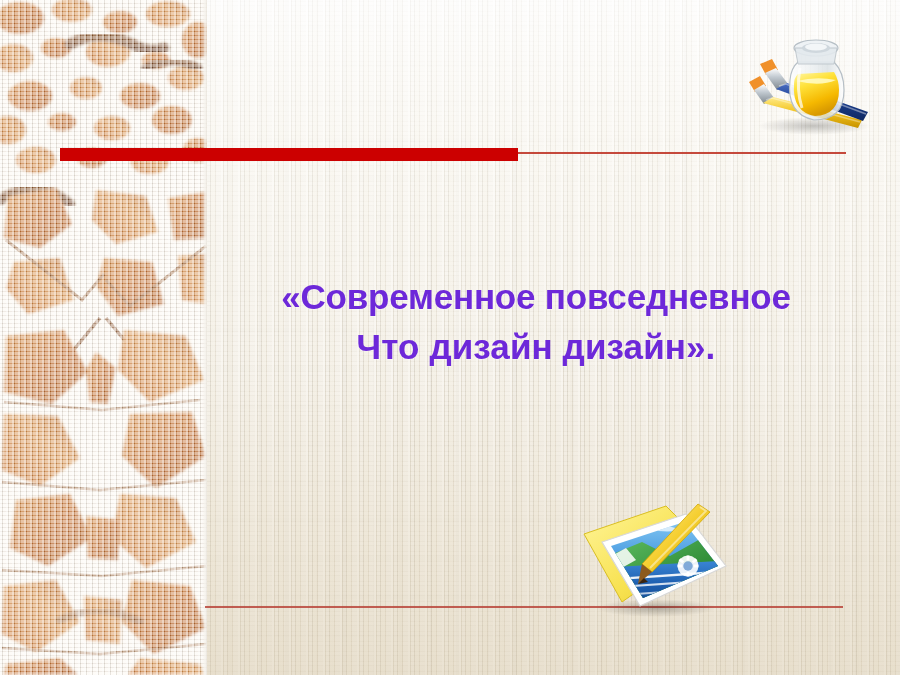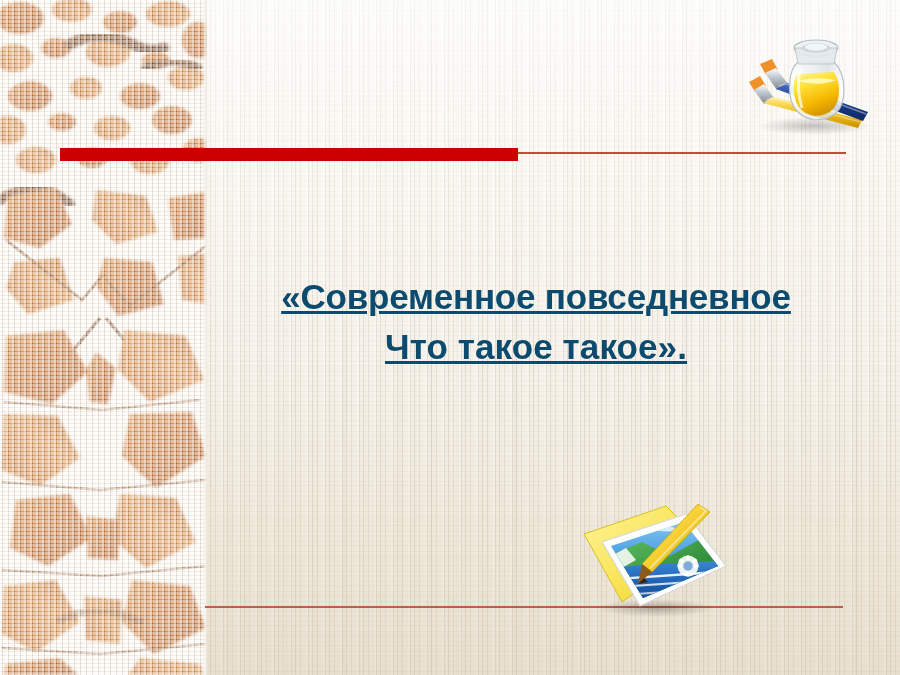--- a/index.html
+++ b/index.html
@@ -115,27 +115,26 @@
     opacity: .85;
   }
 
   
   .title-block {
     position: absolute;
     left: 232px;
     top: 272px;
     width: 608px;
     text-align: center;
-    color: #0c4a6e;
+    color: #6d28d9;
     font-size: 35px;
     font-weight: bold;
     line-height: 50px;
     letter-spacing: .1px;
     text-shadow: 0 1px 0 rgba(255,255,255,0.35);
-    text-decoration: underline;
   }
   .title-block .line-1 { letter-spacing: -0.2px; }
 
   
   .icon-paint {
     position: absolute;
     left: 736px;
     top: 28px;
     width: 140px;
     height: 108px;
@@ -249,21 +248,21 @@
     <div class="giraffe-weave"></div>
     <div class="giraffe-edge"></div>
   </div>
 
   <div class="rule-thin-top"></div>
   <div class="rule-thick-top"></div>
   <div class="rule-thin-bottom"></div>
 
   <div class="title-block">
     <div class="line-1">«Современное повседневное</div>
-    <div>Что такое такое».</div>
+    <div>Что дизайн дизайн».</div>
   </div>
 
   <svg class="icon-paint" viewBox="0 0 140 108">
     <defs>
       <linearGradient id="jarGlass" x1="0" y1="0" x2="1" y2="0">
         <stop offset="0%" stop-color="#ffffff" stop-opacity=".95"></stop>
         <stop offset="35%" stop-color="#eef2f4" stop-opacity=".75"></stop>
         <stop offset="70%" stop-color="#d9e0e4" stop-opacity=".8"></stop>
         <stop offset="100%" stop-color="#ffffff" stop-opacity=".9"></stop>
       </linearGradient>

